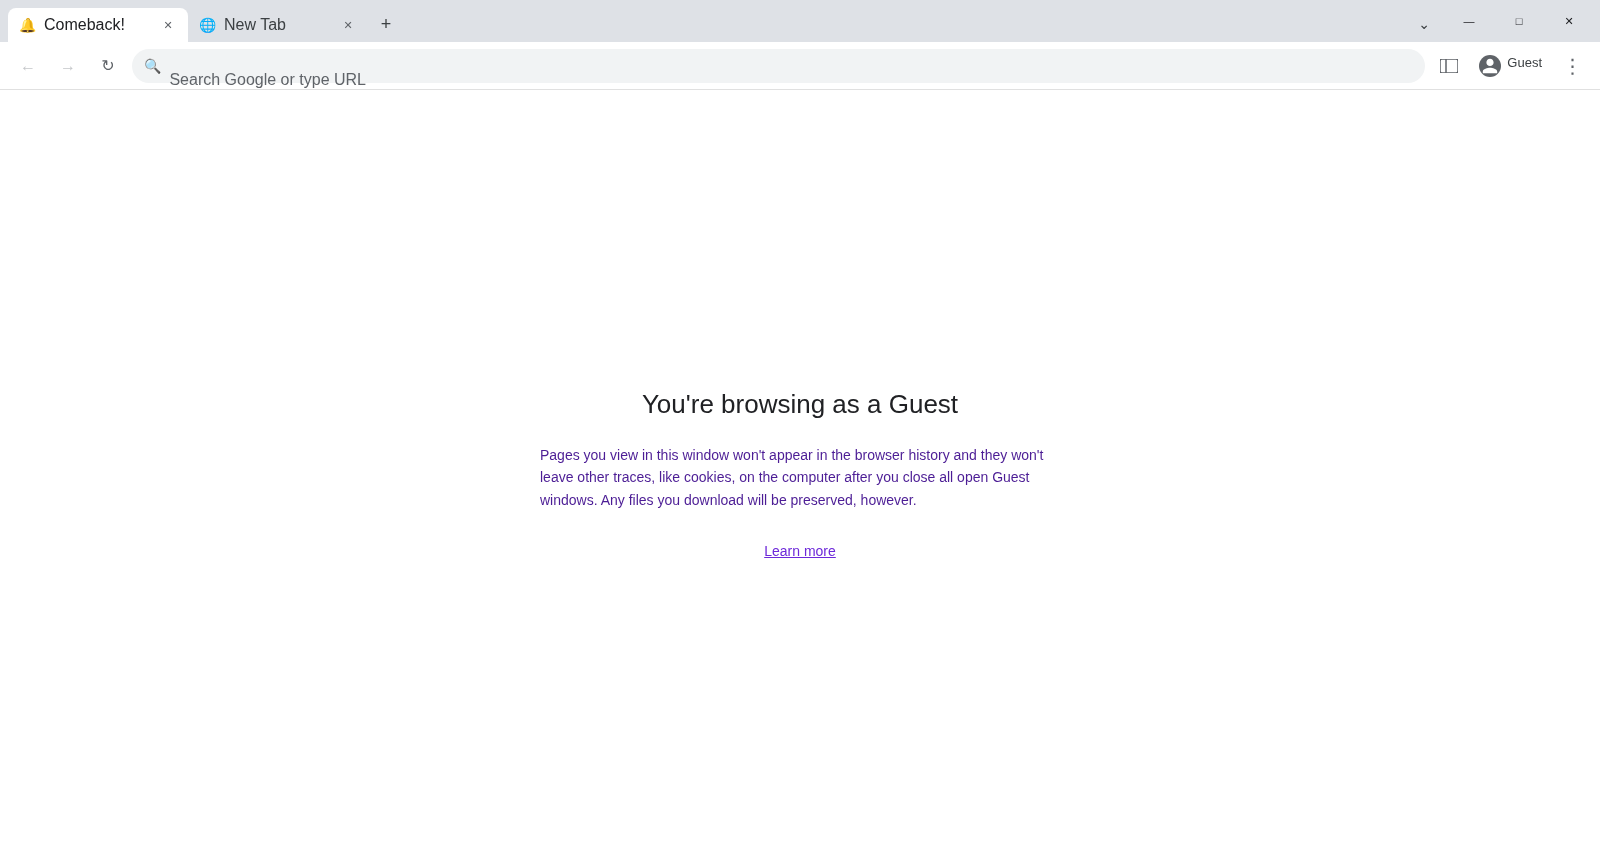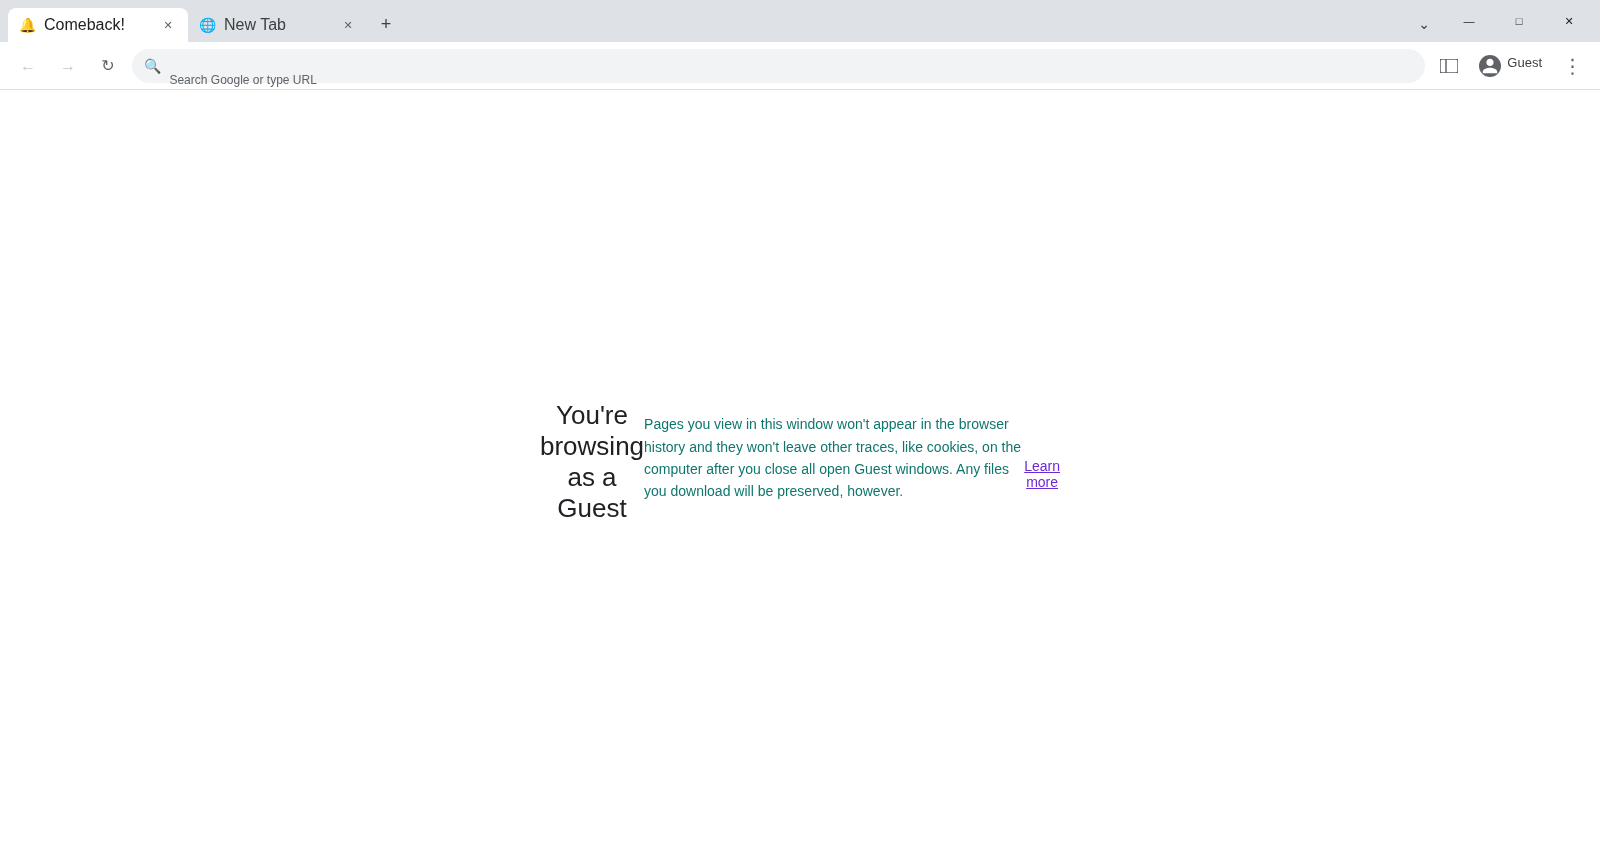--- a/index.html
+++ b/index.html
@@ -161,21 +161,21 @@
       cursor: text;
     }
 
     .address-bar-icon {
       color: #5f6368;
       font-size: 14px;
     }
 
     .address-bar-text {
       flex: 1;
-      font-size: 12px;
+      font-size: 16px;
       color: #5f6368;
       margin-top: 28px;
     }
 
     .toolbar-right {
       display: flex;
       align-items: center;
       gap: 4px;
     }
 
@@ -217,35 +217,36 @@
     .page-content {
       background: #ffffff;
       height: calc(858px - 42px - 48px);
       display: flex;
       align-items: center;
       justify-content: center;
     }
 
     .guest-container {
       display: flex;
+      flex-direction: column;
       align-items: center;
       max-width: 520px;
       text-align: center;
     }
 
     .guest-title {
       font-size: 26px;
       font-weight: 400;
       color: #202124;
       margin-bottom: 24px;
     }
 
     .guest-description {
       font-size: 14px;
-      color: #0f766e;
+      color: #4c1d95;
       line-height: 1.6;
       text-align: left;
       margin-bottom: 32px;
     }
 
     .learn-more-link {
       color: #6d28d9;
       text-decoration: underline;
       cursor: pointer;
       font-size: 14px;

